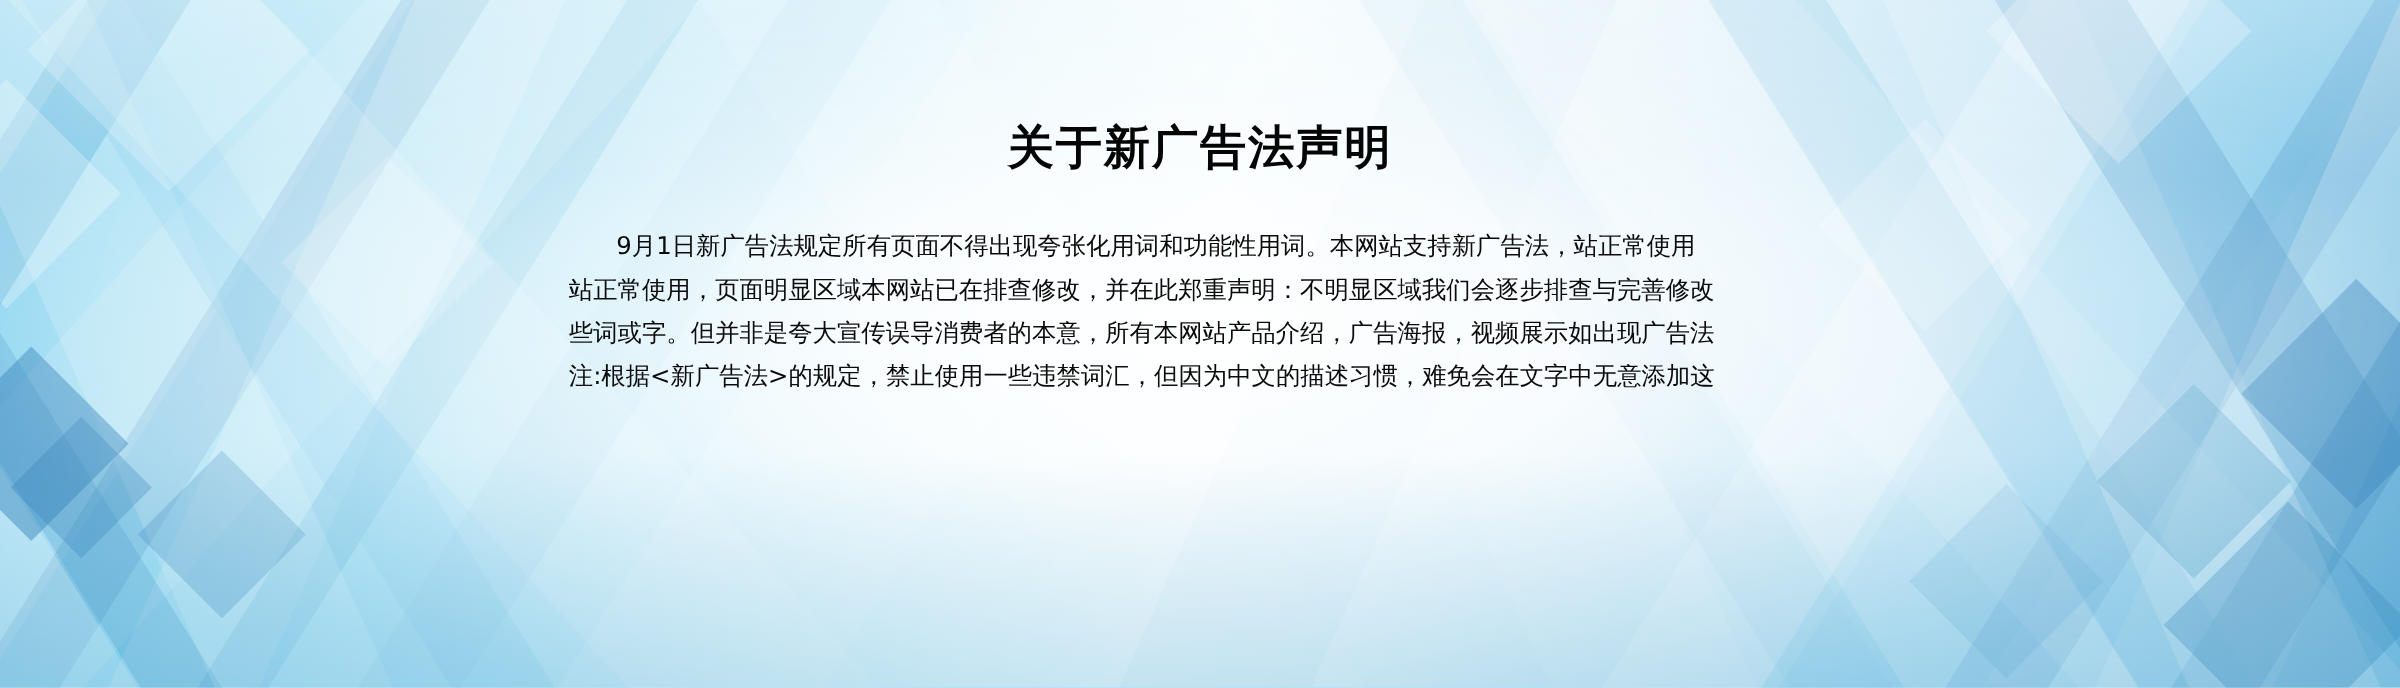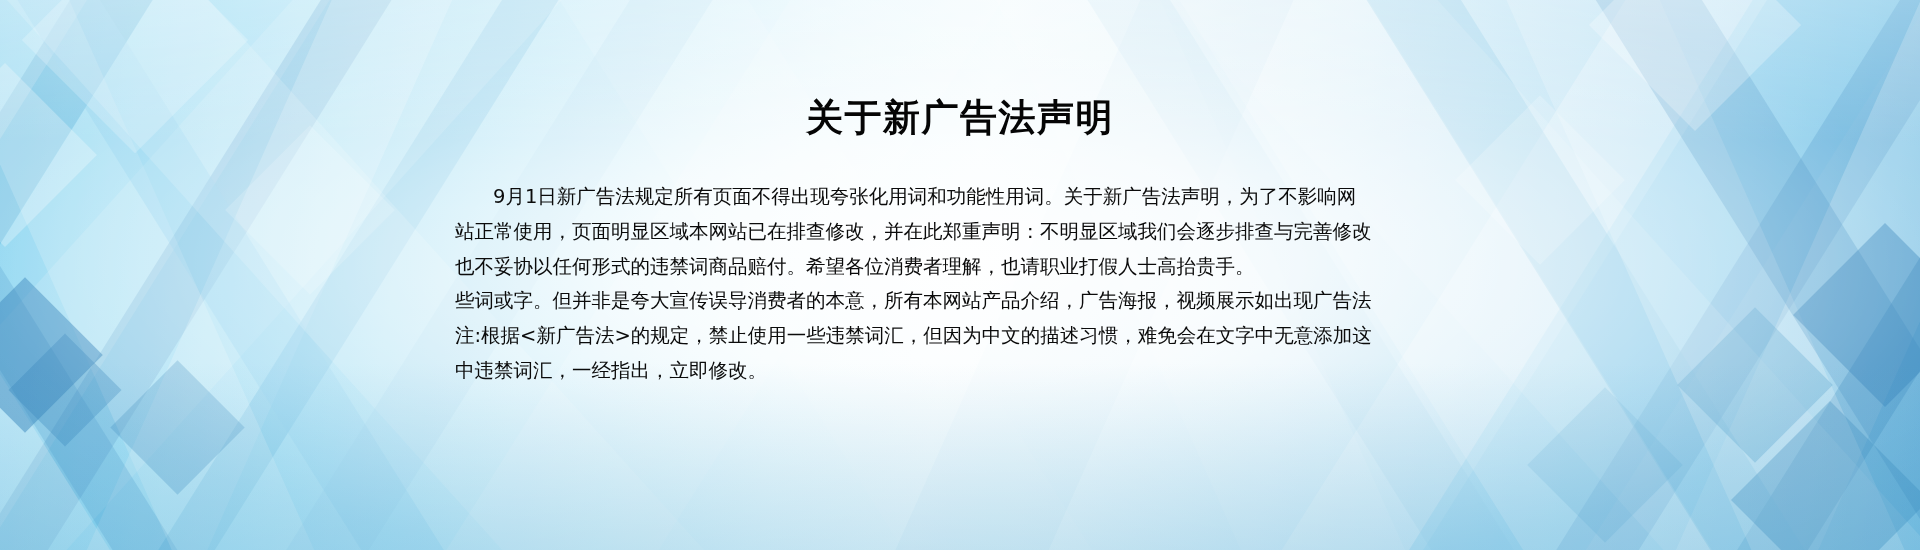--- a/index.html
+++ b/index.html
@@ -152,26 +152,24 @@
   <div class="bg-layer bg-topfade"></div>
   <div class="bg-layer bg-botfade"></div>
 
   <div id="content">
 
     <div id="page-title">关于新广告法声明</div>
 
     <div id="statement-body">
 
       <p class="para">
-        <span class="para-line indent">9月1日新广告法规定所有页面不得出现夸张化用词和功能性用词。关于新广告法声明，为了不影响网</span>
+        <span class="para-line indent">9月1日新广告法规定所有页面不得出现夸张化用词和功能性用词。本网站支持新广告法，站正常使用</span>
         <span class="para-line">站正常使用，页面明显区域本网站已在排查修改，并在此郑重声明：不明显区域我们会逐步排查与完善修改</span>
-        <span class="para-line">也不妥协以任何形式的违禁词商品赔付。希望各位消费者理解，也请职业打假人士高抬贵手。</span>
       </p>
 
       <p class="para">
         <span class="para-line">些词或字。但并非是夸大宣传误导消费者的本意，所有本网站产品介绍，广告海报，视频展示如出现广告法</span>
         <span class="para-line">注:根据&lt;新广告法&gt;的规定，禁止使用一些违禁词汇，但因为中文的描述习惯，难免会在文字中无意添加这</span>
-        <span class="para-line">中违禁词汇，一经指出，立即修改。</span>
       </p>
 
     </div>
   </div>
 </div>
 
 </body></html>

